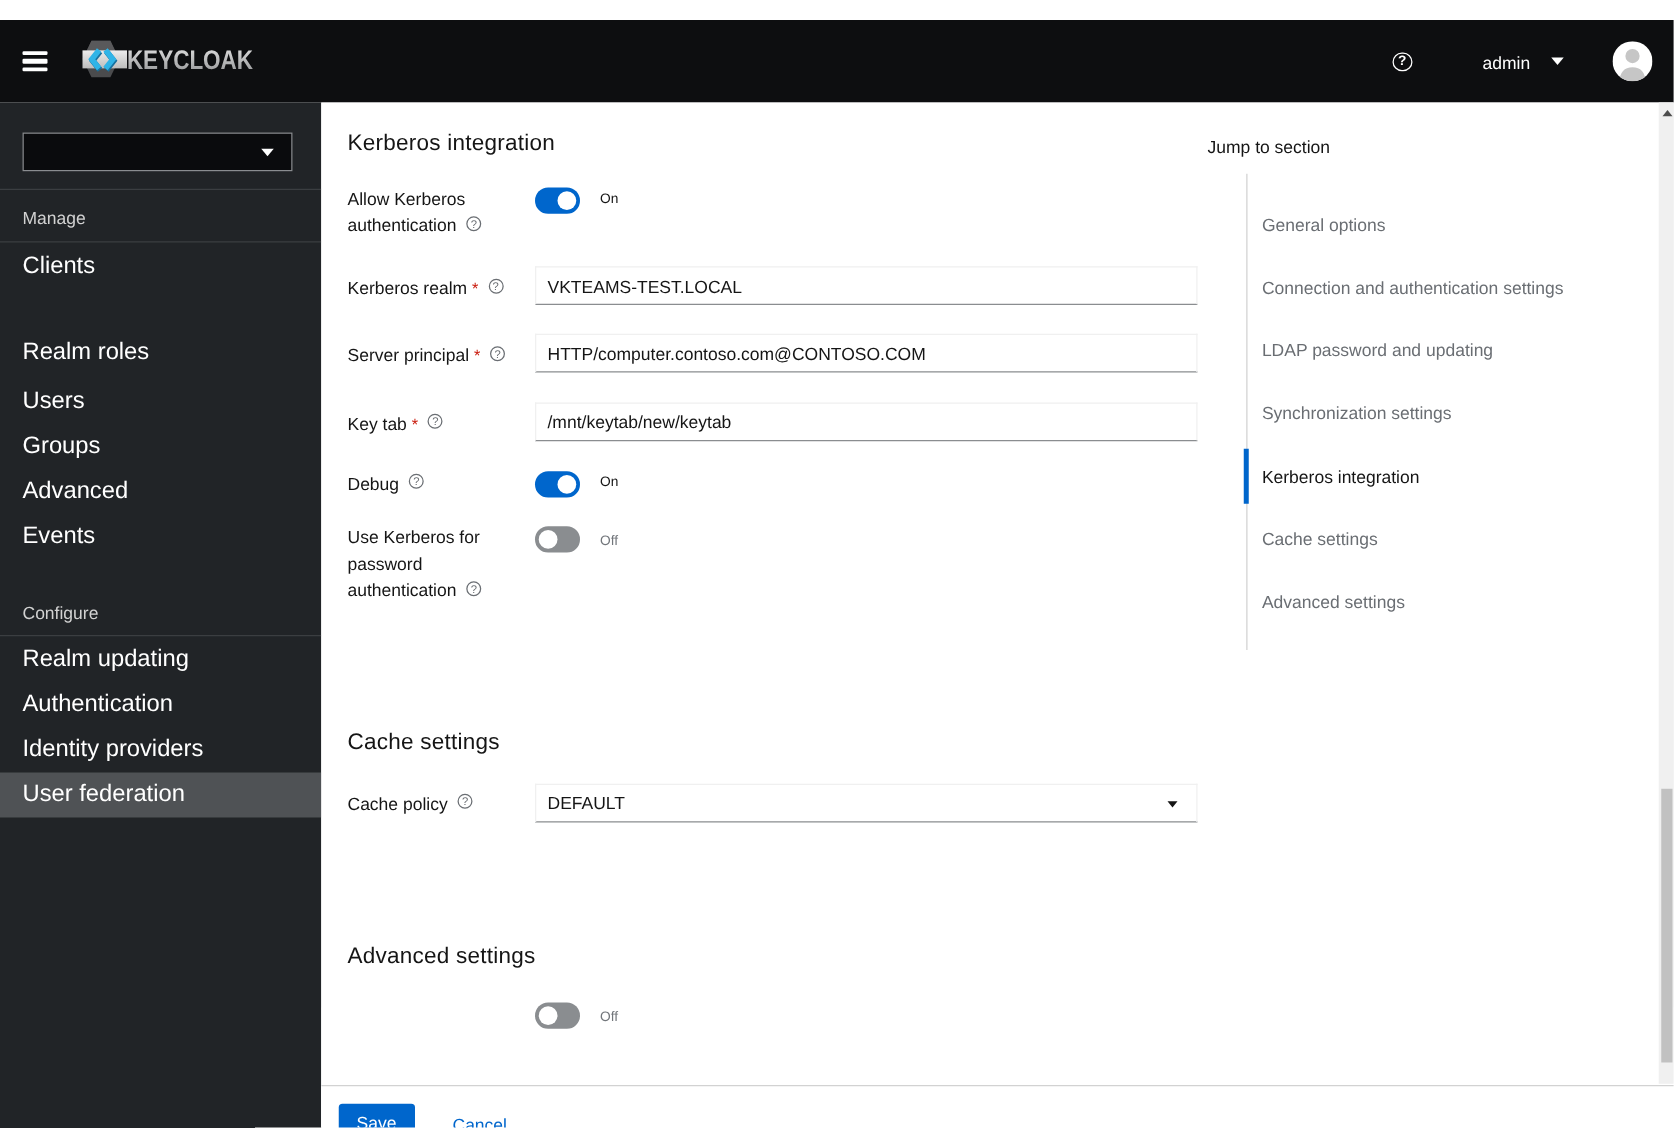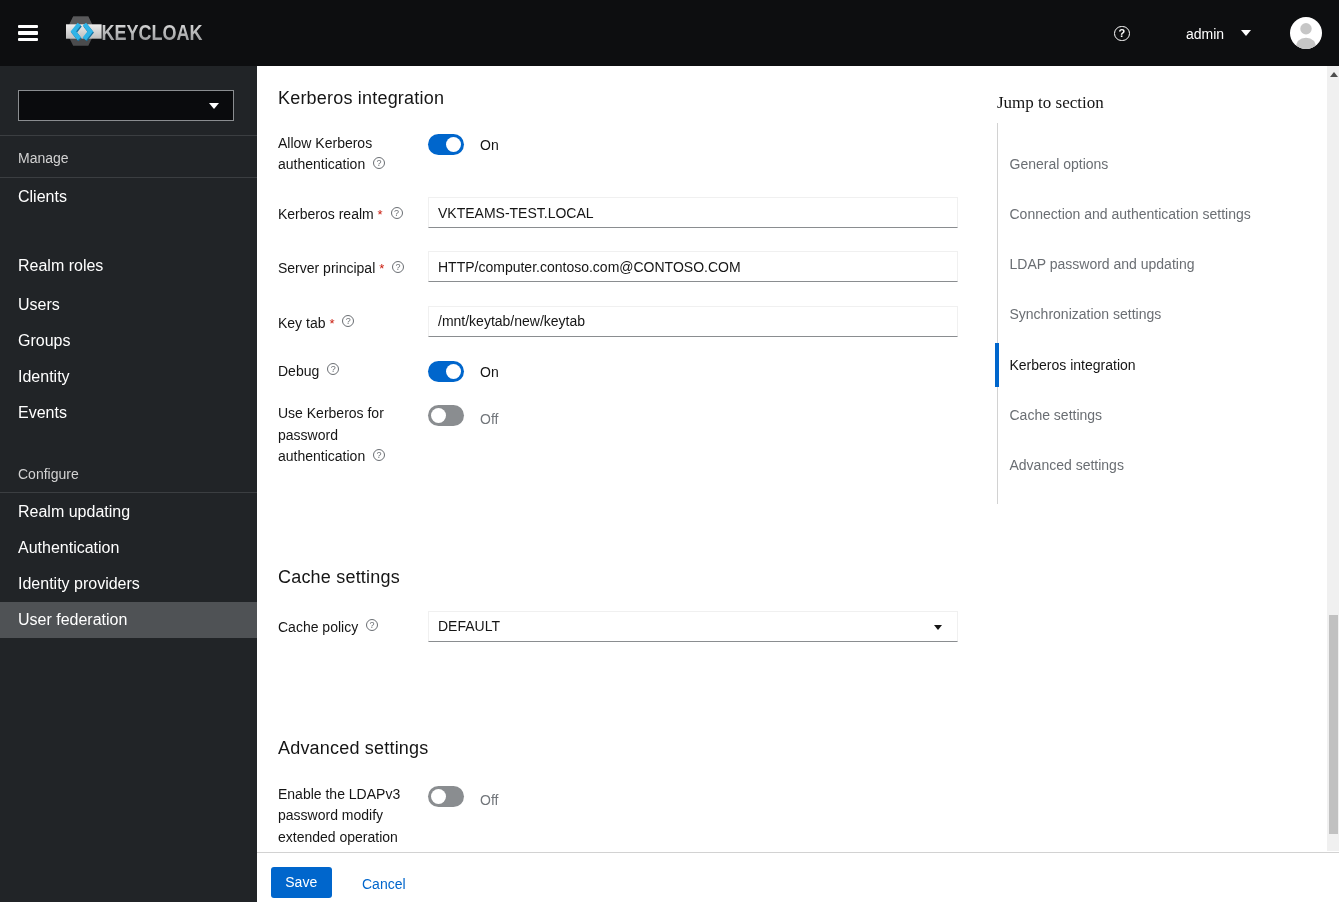--- a/index.html
+++ b/index.html
@@ -1,49 +1,49 @@
 <!DOCTYPE html>
 <html><head>
 <meta charset="utf-8">
 <style>
 * { margin:0; padding:0; box-sizing:border-box; }
 html,body { width:1339px; height:902px; overflow:hidden; font-family:"Liberation Sans", sans-serif; }
-#page { position:relative; width:1339px; height:790px; background:#e5e5e5; }
+#page { position:relative; width:1339px; height:790px; background:#e5e5e5;margin-top:16px; }
 
 
 #header { position:absolute; left:0; top:0; width:1339px; height:66px; background:#0d0e10; }
 .hbar { position:absolute; left:18px; width:20px; height:3.5px; background:#fff; border-radius:1px; }
 #help-ic { position:absolute; left:1114px; top:25.5px; width:15.5px; height:15.5px; border:1.7px solid #fff; border-radius:50%; color:#fff; font-size:11px; text-align:center; line-height:12.5px; font-weight:bold; }
 #admin { position:absolute; left:1186px; top:26px; color:#fff; font-size:14px; }
 #caret-admin { position:absolute; left:1241px; top:30px; width:0; height:0; border-left:5.5px solid transparent; border-right:5.5px solid transparent; border-top:6px solid #fff; }
 
 
 #sidebar { position:absolute; left:0; top:66px; width:257px; height:836px; background:#212427; }
 #realm-select { position:absolute; left:18px; top:24px; width:216px; height:31px; background:#0a0b0d; border:1px solid #8a8d90; }
 #realm-caret { position:absolute; left:190px; top:12px; width:0; height:0; border-left:5.5px solid transparent; border-right:5.5px solid transparent; border-top:6px solid #fff; }
 .sline { position:absolute; left:0; width:257px; height:1px; background:#3b3e41; }
 .navsec { position:absolute; left:18px; color:#d2d2d2; font-size:14px; }
-.navitem { position:absolute; left:0; width:257px; height:36px; color:#fff; font-size:16px; display:flex; align-items:center; padding-left:18px; }
+.navitem { position:absolute; left:0; width:257px; height:36px; color:#fff; font-size:19px; display:flex; align-items:center; padding-left:18px; }
 .navitem.cur { background:#4f5255; }
 
 
 #content { position:absolute; left:257px; top:66px; width:1082px; height:836px; background:#fff; }
 h1.sect { position:absolute; font-size:18px; font-weight:500; color:#151515; letter-spacing:0.2px; }
 .flabel { position:absolute; left:21px; width:146px; font-size:14px; color:#151515; line-height:21.5px; }
 .ast { color:#c9190b; font-size:13px; }
 .qm { display:inline-block; position:relative; width:14px; height:1px; vertical-align:baseline; margin-left:4px; }
 .qm i { position:absolute; left:0; top:-11.5px; width:12px; height:12px; border:1px solid #6a6e73; border-radius:50%; color:#6a6e73; font-size:9px; line-height:11px; text-align:center; font-style:normal; display:block; }
 .tinput { position:absolute; left:171px; width:530px; height:31px; background:#fff; border:1px solid #f0f0f0; border-bottom:1.6px solid #8a8d90; font-size:14px; color:#151515; display:flex; align-items:center; padding-left:9px; }
 .switch { position:absolute; left:170.7px; width:36.5px; height:21px; border-radius:10.5px; }
 .switch .knob { position:absolute; top:3px; width:15px; height:15px; background:#fff; border-radius:50%; }
 .sw-on { background:#0066cc; } .sw-on .knob { right:3.5px; }
 .sw-off { background:#8a8d90; } .sw-off .knob { left:3.5px; }
-.swlabel { position:absolute; left:223px; font-size:14px; }
+.swlabel { position:absolute; left:223px; font-size:11px; }
 .on { color:#151515; } .off { color:#72767b;text-align:right; }
-#jump-title { position:absolute; left:740px; top:26.5px; font-size:17px; color:#151515;font-family:Liberation Serif, serif; }
+#jump-title { position:absolute; left:709px; top:26.5px; font-size:14px; color:#151515; }
 #jvline { position:absolute; left:739.5px; top:57px; width:1px; height:381px; background:#d2d2d2; }
 .jitem { position:absolute; left:752.5px; font-size:14px; color:#6a6e73; }
 .jitem.cur { color:#151515; }
 #jblue { position:absolute; left:737.5px; top:276.5px; width:4px; height:44.5px; background:#0066cc; }
 
 
 #footer { position:absolute; left:257px; top:852px; width:1082px; height:50px; background:#fff; border-top:1px solid #d2d2d2; }
 #save { position:absolute; left:14px; top:13.5px; width:60.5px; height:31.5px; background:#0066cc; border-radius:3px; color:#fff; font-size:14px; display:flex; align-items:center; justify-content:center; }
 #cancel { position:absolute; left:105px; top:23px; color:#0066cc; font-size:14px; }
 
@@ -100,21 +100,21 @@
     <div id="realm-select">
         <div id="realm-caret"></div>
       </div>
     <div class="sline" style="top:68.5px"></div>
     <div class="navsec" style="top:83.5px">Manage</div>
     <div class="sline" style="top:111px"></div>
     <div class="navitem" style="top:112.5px">Clients</div>
     <div class="navitem" style="top:182px">Realm roles</div>
     <div class="navitem" style="top:220.5px">Users</div>
     <div class="navitem" style="top:256.5px">Groups</div>
-    <div class="navitem" style="top:292.5px">Identity</div>
+    <div class="navitem" style="top:292.5px">Advanced</div>
     <div class="navitem" style="top:328.5px">Events</div>
     <div class="navsec" style="top:399.5px">Configure</div>
     <div class="sline" style="top:426px"></div>
     <div class="navitem" style="top:427.5px">Realm updating</div>
     <div class="navitem" style="top:499.5px">Identity providers</div>
     <div class="navitem" style="top:463.5px">Authentication</div>
     <div class="navitem cur" style="top:535.5px">User federation</div>
   </div>
 
   <div id="content">
@@ -147,21 +147,20 @@
       </div>
     <div class="swlabel off" style="top:344.5px">Off</div>
 
     <h1 class="sect" style="left:21px;top:500.5px">Cache settings</h1>
     <div class="flabel" style="top:550.5px">Cache policy <span class="qm"><i>?</i></span></div>
     <div class="tinput" style="top:544.5px">DEFAULT
       <div style="position:absolute;left:505px;top:13px;width:0;height:0;border-left:4.5px solid transparent;border-right:4.5px solid transparent;border-top:5.5px solid #151515;"></div>
     </div>
 
     <h1 class="sect" style="left:21px;top:672px">Advanced settings</h1>
-    <div class="flabel" style="top:717.5px">Enable the LDAPv3 password modify extended operation</div>
     <div class="switch sw-off" style="top:720px">
         <div class="knob"></div>
       </div>
     <div class="swlabel off" style="top:725.5px">Off</div>
 
     <div id="jump-title">Jump to section</div>
     <div id="jvline"></div>
     <div class="jitem" style="top:89.5px">General options</div>
     <div class="jitem" style="top:139.8px">Connection and authentication settings</div>
     <div class="jitem" style="top:190px">LDAP password and updating</div>

